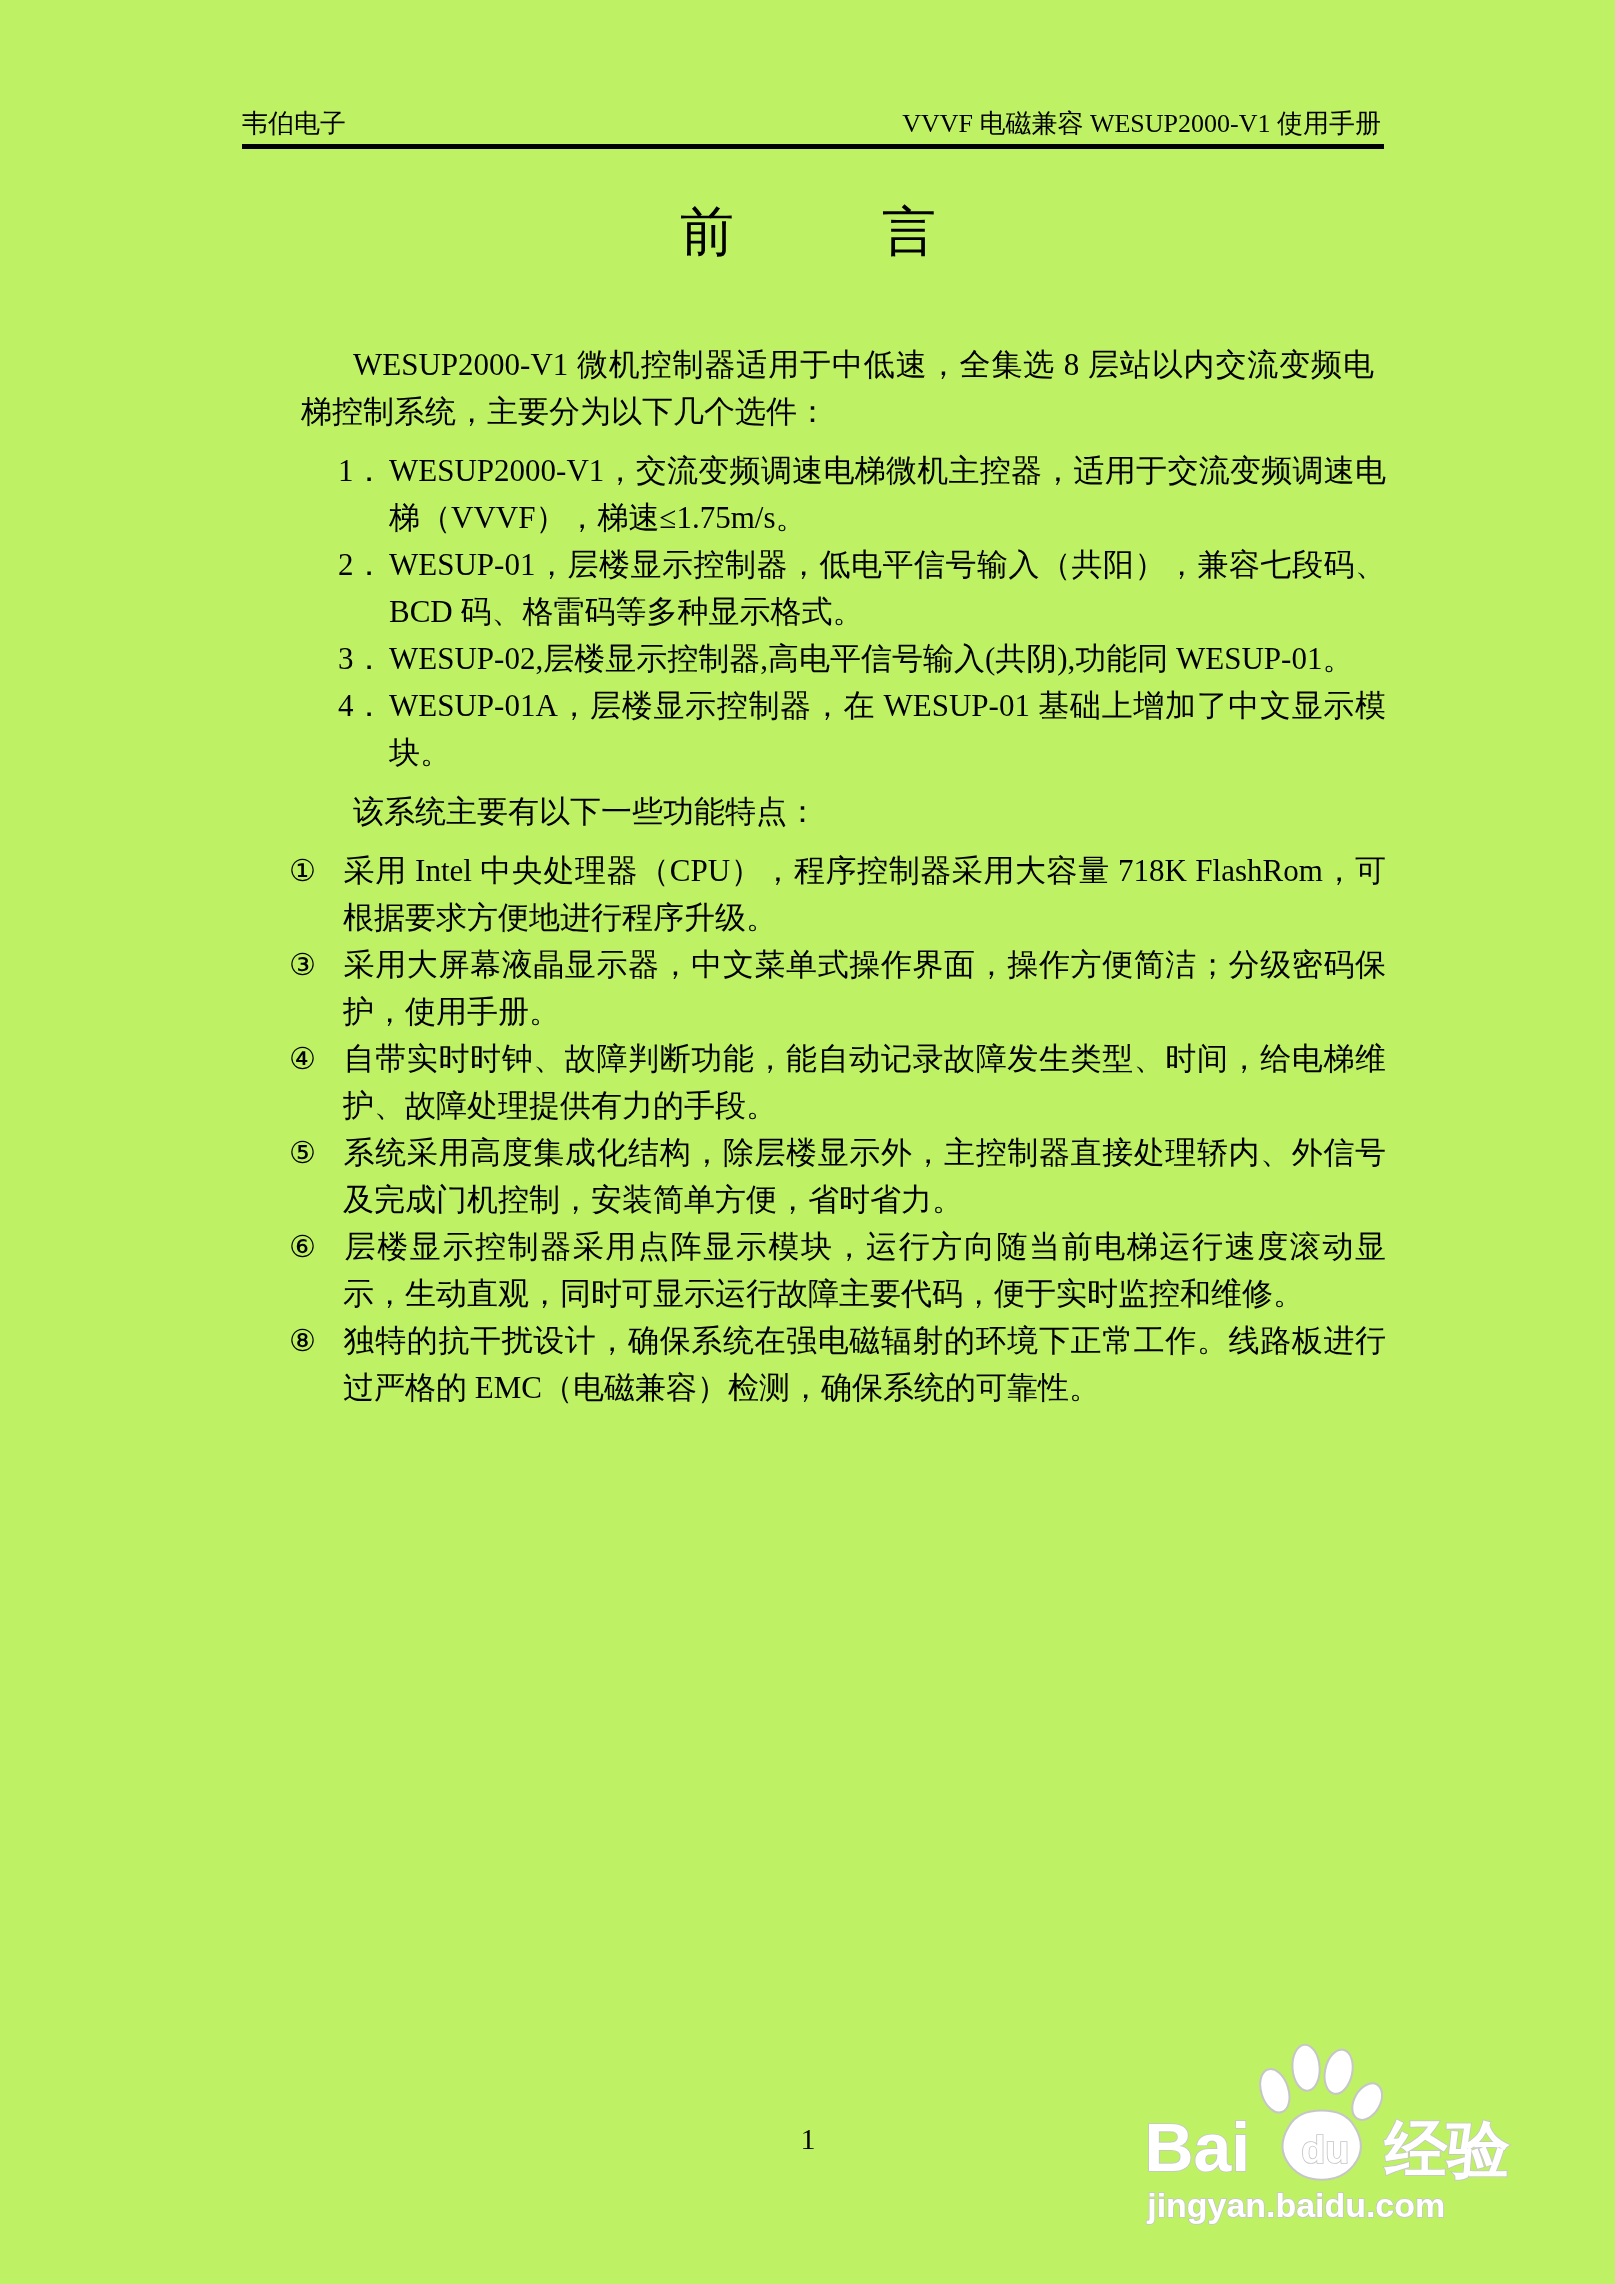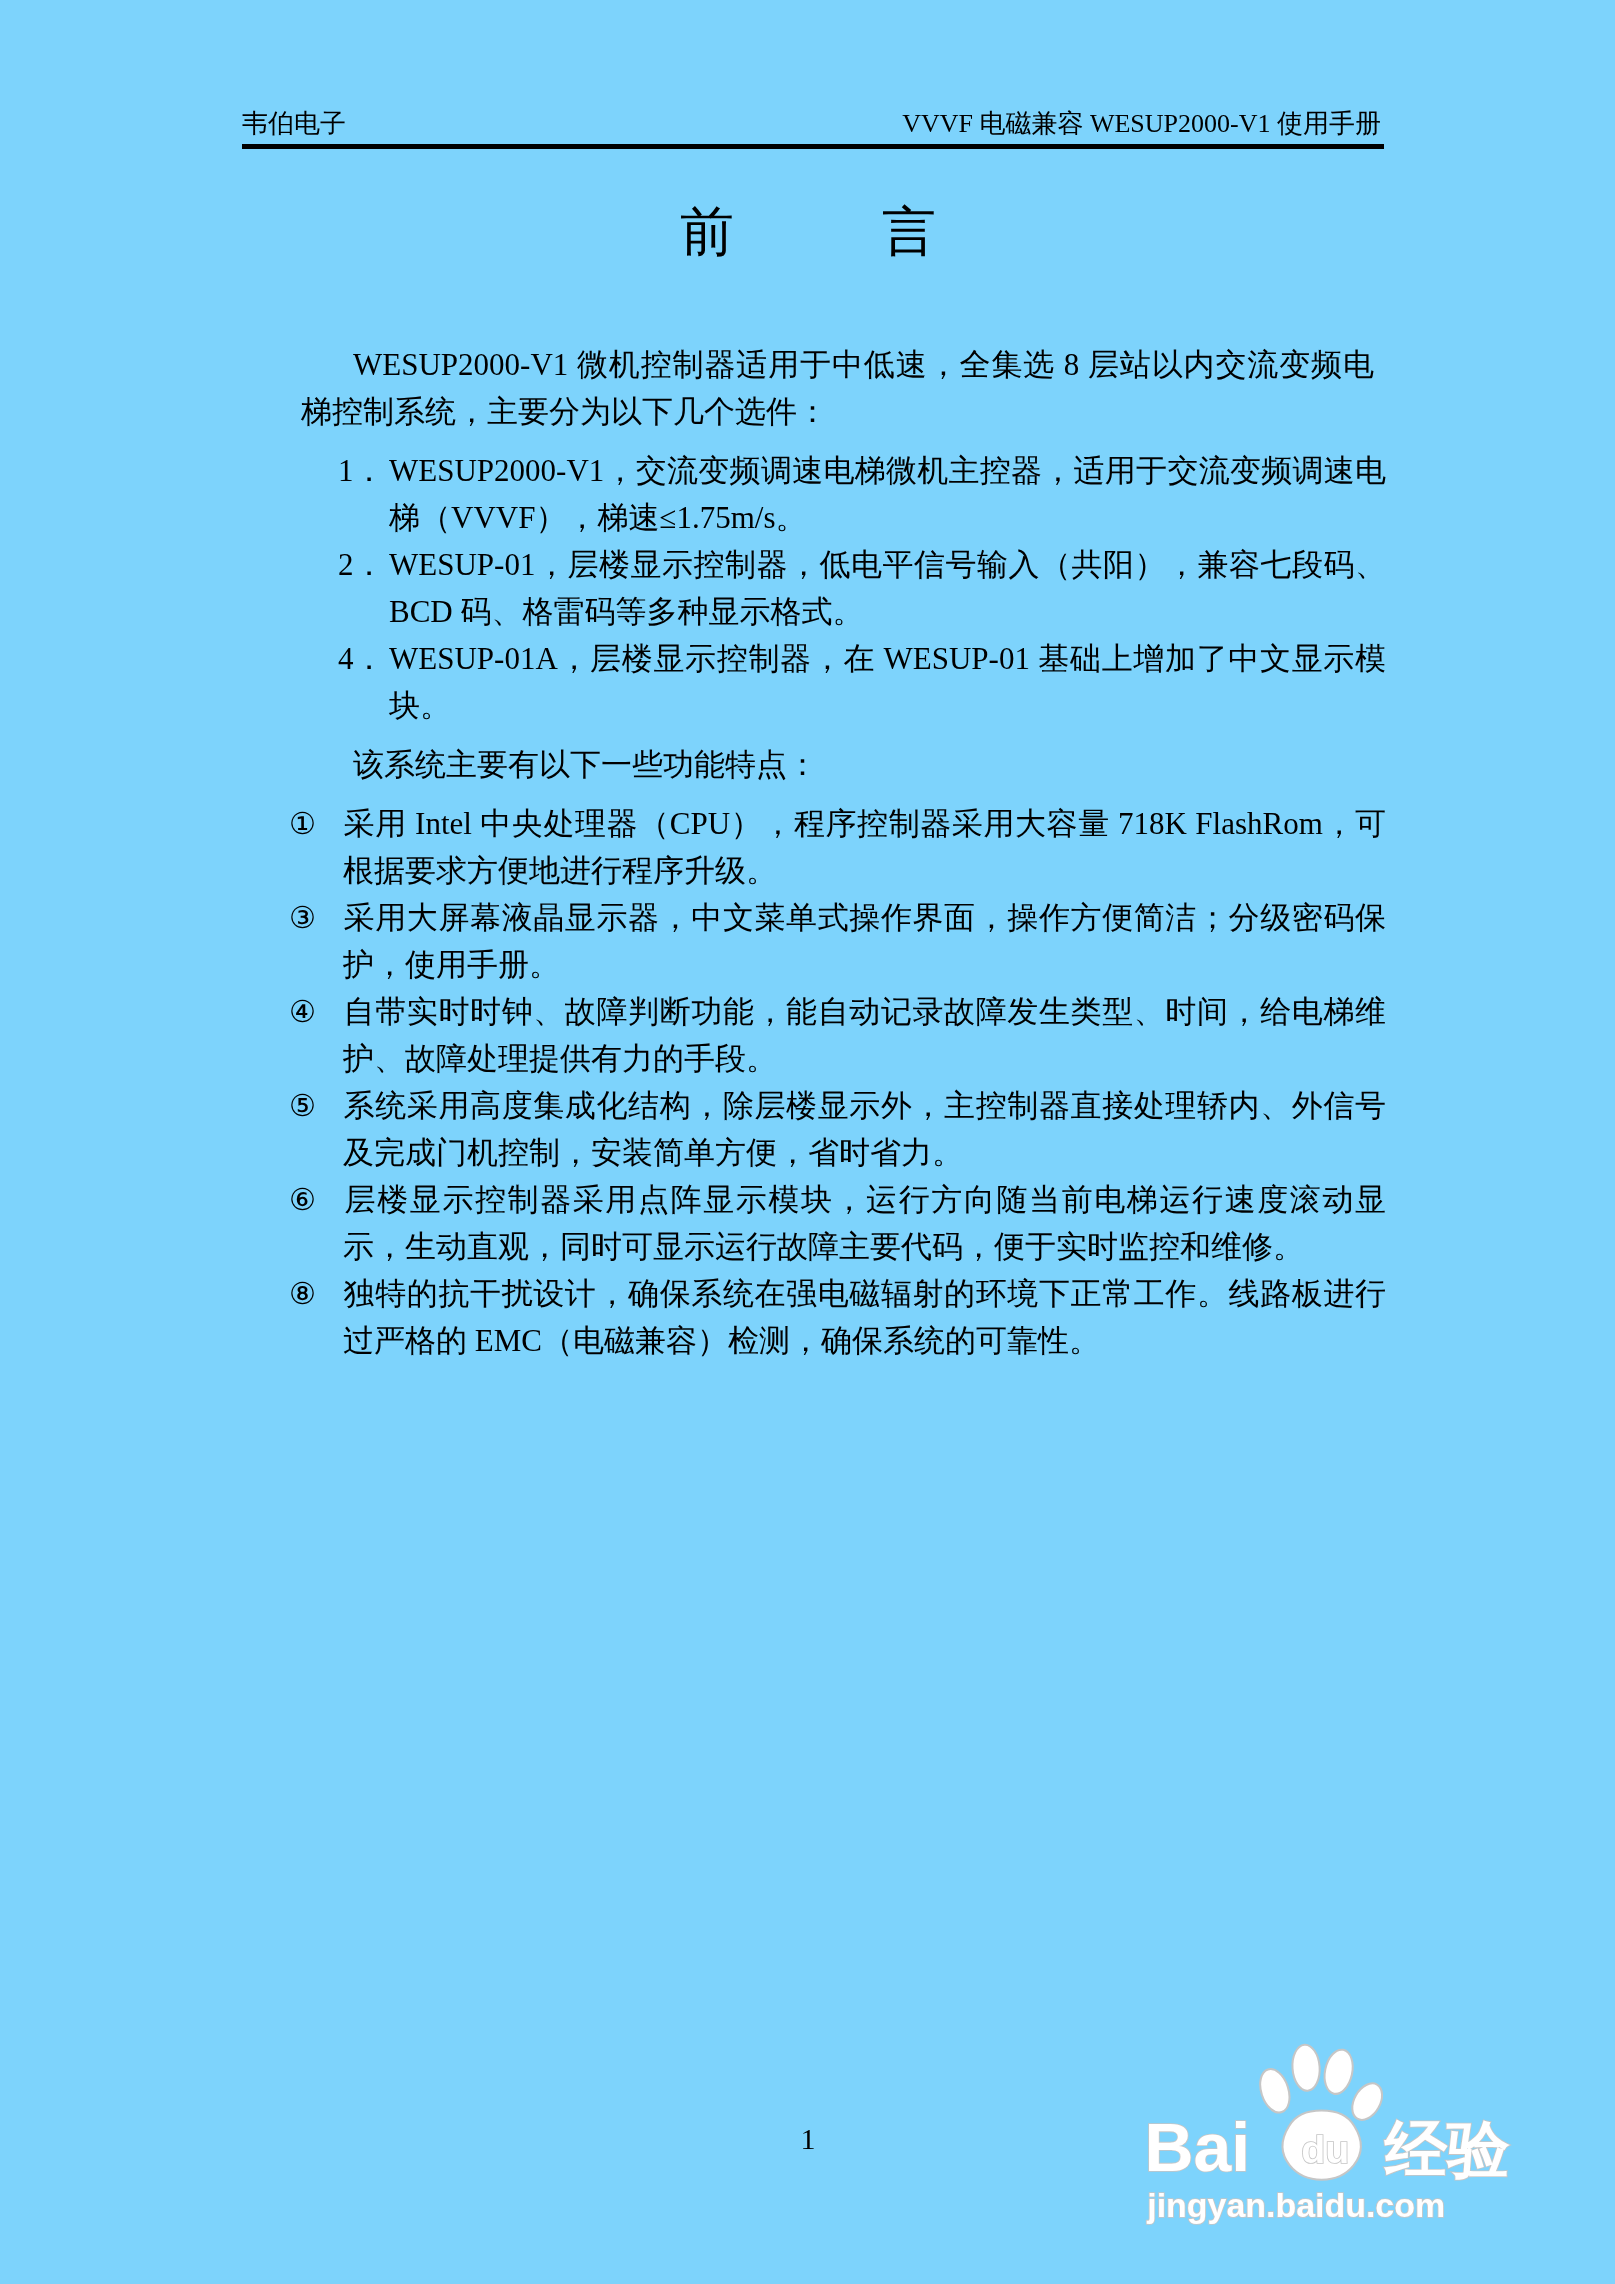--- a/index.html
+++ b/index.html
@@ -1,20 +1,20 @@
 <!DOCTYPE html>
 <html style="font-size:11px"><head>
 <meta charset="utf-8">
 <style>
   html,body{margin:0;padding:0;}
   body{
     width:1616px;height:2284px;position:relative;background:#ffffff;
     font-family:"Liberation Serif","DejaVu Serif",serif;color:#000;
   }
-  .page{position:absolute;inset:0;background:#7dd3fc;overflow:hidden;}
+  .page{position:absolute;inset:0;background:#bef264;overflow:hidden;}
 
   
   .hdr{position:absolute;top:107px;left:242px;width:1139px;display:flex;
        justify-content:space-between;align-items:flex-end;font-size:26px;line-height:33px;}
   .hdr-rule{position:absolute;top:144px;left:242px;width:1142px;height:4.8px;background:#000;}
 
   
   .doc-title{position:absolute;top:201px;left:0;width:1616px;display:flex;
              justify-content:center;gap:148px;font-size:54px;line-height:62px;}
 
@@ -60,20 +60,23 @@
     <div>
 
         <div class="num-item">
           <span class="num">1．</span><span>WESUP2000-V1，交流变频调速电梯微机主控器，适用于交流变频调速电梯（VVVF），梯速≤1.75m/s。</span>
         </div>
 
         <div class="num-item">
           <span class="num">2．</span><span>WESUP-01，层楼显示控制器，低电平信号输入（共阳），兼容七段码、BCD 码、格雷码等多种显示格式。</span>
         </div>
 
+        <div class="num-item">
+          <span class="num">3．</span><span>WESUP-02,层楼显示控制器,高电平信号输入(共阴),功能同 WESUP-01。</span>
+        </div>
 
         <div class="num-item">
           <span class="num">4．</span><span>WESUP-01A，层楼显示控制器，在 WESUP-01 基础上增加了中文显示模块。</span>
         </div>
       </div>
 
     <p class="indent">该系统主要有以下一些功能特点：</p>
 
     <div>
 

